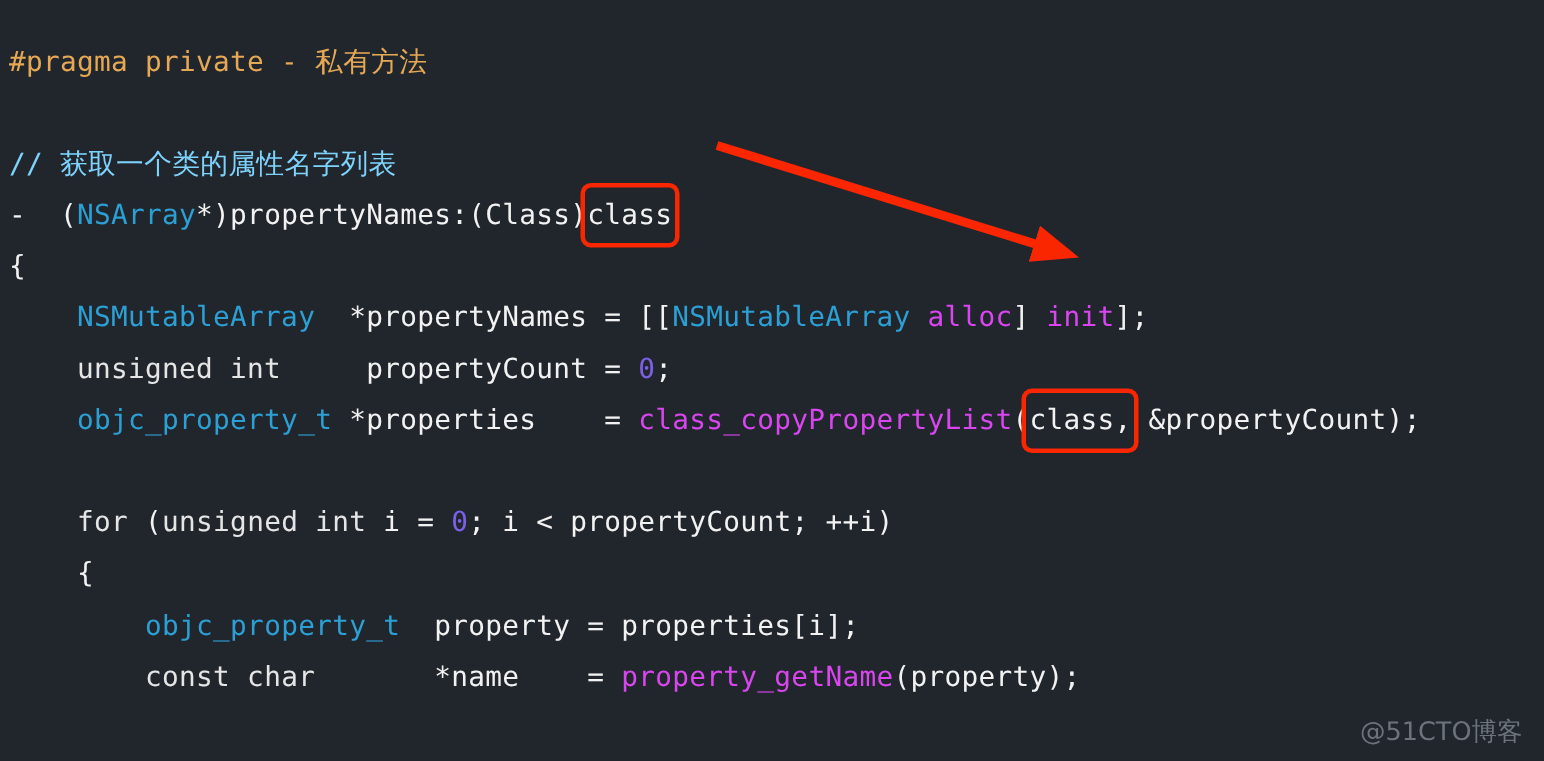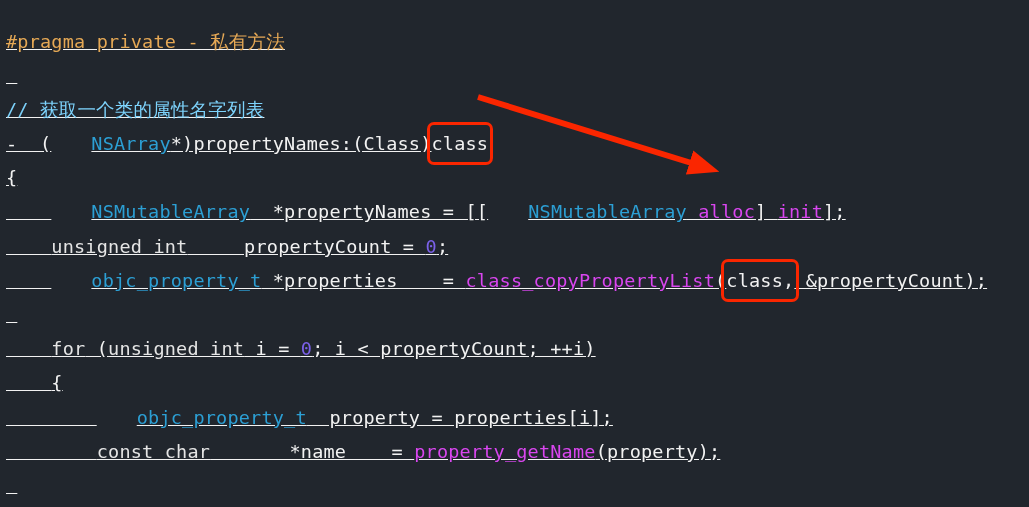--- a/index.html
+++ b/index.html
@@ -21,27 +21,27 @@
     top: 0;
     width: 1029px;
     padding: 6px 0 0 6px;
     box-sizing: border-box;
     font-size: 18.5px;
     line-height: 34.2px;
     letter-spacing: 0.2px;
     white-space: pre;
     color: #f2f2f2;
   }
-  .ln { display: block; height: 34.2px; text-decoration: underline; }
+  .ln { display: block; height: 34.2px; }
 
   
   .pragma   { color: #e5a855; }
   .comment  { color: #7dd3fc; }
   .kw       { color: #e5e5e5; }
-  .type     { color: #2c9fd4; margin-left: 40px; }
+  .type     { color: #2c9fd4; }
   .fn       { color: #d946ef; }
   .num      { color: #7b61e8; }
   .plain    { color: #f2f2f2; }
 
   
   .hl {
     display: inline-block;
     position: relative;
     z-index: 3;
   }
@@ -86,14 +86,15 @@
 
   <svg id="arrow-layer" viewBox="0 0 1029 507">
     <defs>
       <marker id="arrowhead" markerWidth="5.2" markerHeight="4.2" refX="0.6" refY="2.1" orient="auto">
         <polygon points="0,0 5.2,2.1 0,4.2" fill="#fa2600"></polygon>
       </marker>
     </defs>
     <line id="arrow-line" x1="478" y1="97" x2="692.9825128894818" y2="163.49882813954306" stroke="#fa2600" stroke-width="6" stroke-linecap="butt" marker-end="url(#arrowhead)"></line>
   </svg>
 
+  <div id="watermark">@51CTO博客</div>
 
 </div>
 
 </body></html>

